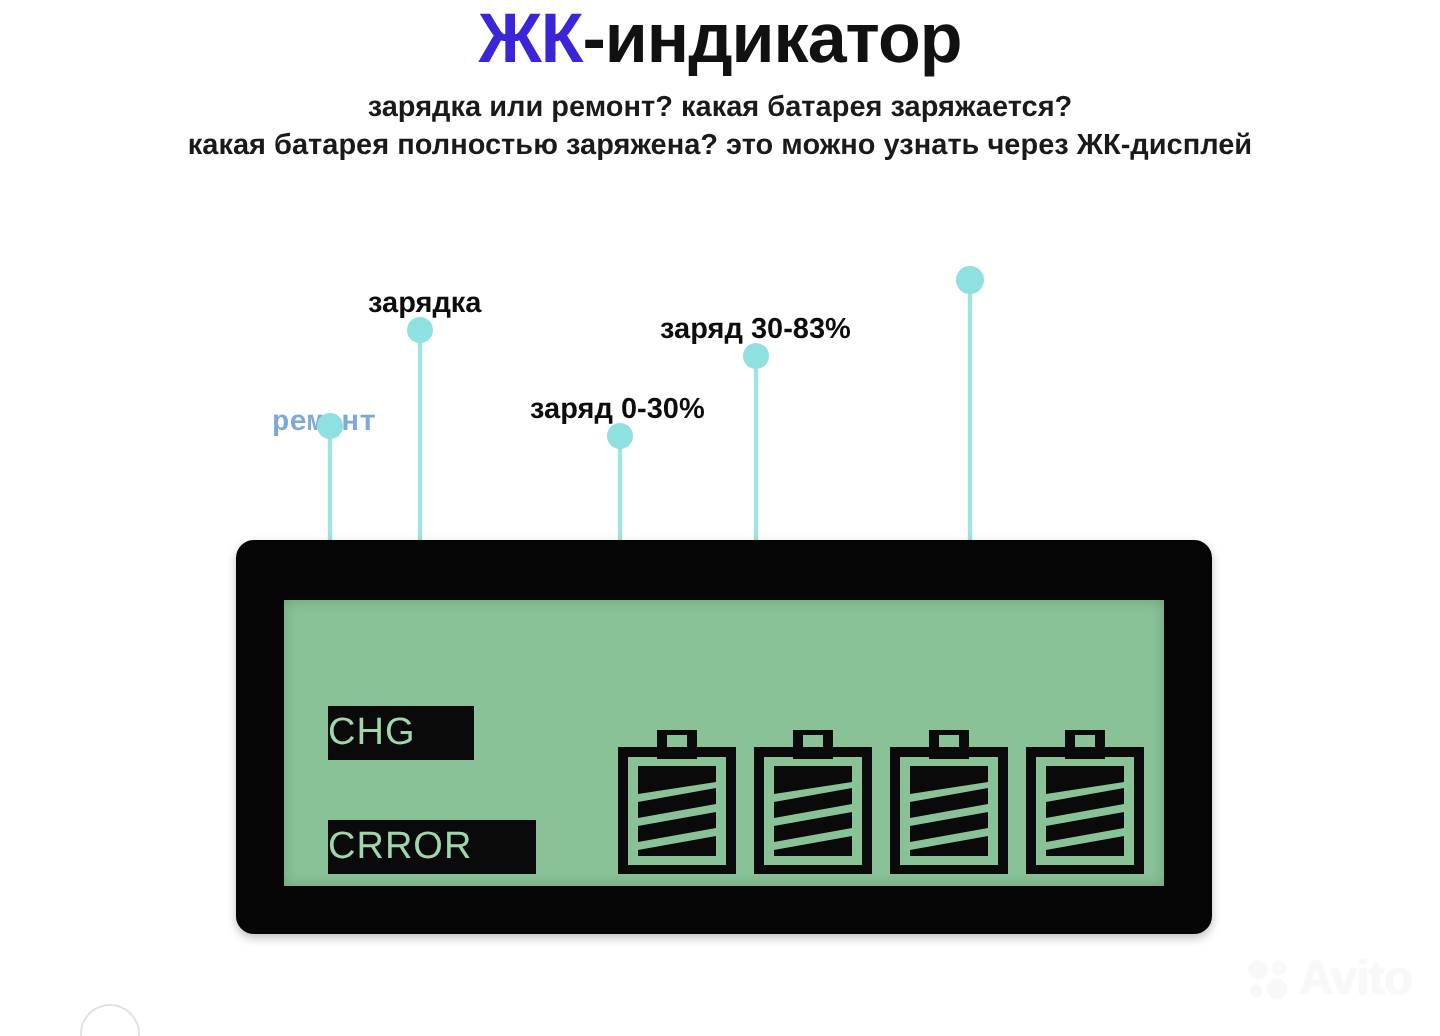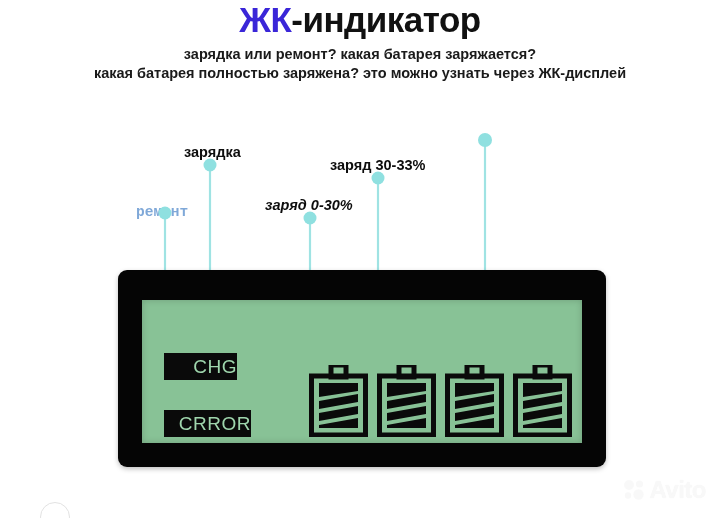--- a/index.html
+++ b/index.html
@@ -88,24 +88,24 @@
 
   .status-chip {
     position: absolute;
     background: #0a0a0a;
     color: #9fd6ad;
     font-family: "Liberation Sans", "DejaVu Sans", sans-serif;
     font-size: 19px;
     font-weight: 400;
     letter-spacing: 0.5px;
     line-height: 27px;
-    text-align: right;
+    text-align: left;
   }
   #chip-chg  { left: 22px; top: 53px;  width: 73px; height: 27px; }
-  #chip-error{ left: 22px; top: 110px; width: 87px; height: 27px; }
+  #chip-error{ left: 22px; top: 110px; width: 104px; height: 27px; }
 
   
   .battery {
     position: absolute;
     top: 65px;
     width: 59px;
     height: 72px;
   }
   #bat-1 { left: 167px; }
   #bat-2 { left: 235px; }
@@ -150,23 +150,23 @@
 
   <div id="subtitle">
     <div>зарядка или ремонт? какая батарея заряжается?</div>
     <div>какая батарея полностью заряжена? это можно узнать через ЖК-дисплей</div>
   </div>
 
   <div class="callout-label" style="left:136px; top:204px; color:#7fa8d8;font-family:Liberation Mono, monospace;">ремонт</div>
 
   <div class="callout-label" style="left:184px; top:144px;text-align:right;">зарядка</div>
 
-  <div class="callout-label" style="left:265px; top:197px;font-style:italic;">заряд 0-30%</div>
-
-  <div class="callout-label" style="left:330px; top:157px;">заряд 30-33%</div>
+  <div class="callout-label" style="left:265px; top:197px;">заряд 0-30%</div>
+
+  <div class="callout-label" style="left:330px; top:157px;">заряд 30-83%</div>
 
 
   <svg id="pointer-layer" viewBox="0 0 720 518">
 
     <line x1="165" y1="213" x2="165" y2="377" stroke="#9fe3e3" stroke-width="2.2"></line>
     <line x1="165" y1="330" x2="165" y2="377" stroke="#5a5ad0" stroke-width="2.4"></line>
 
     <line x1="210" y1="165" x2="210" y2="320" stroke="#9fe3e3" stroke-width="2.2"></line>
     <line x1="210" y1="300" x2="210" y2="322" stroke="#5a5ad0" stroke-width="2.4"></line>
 

